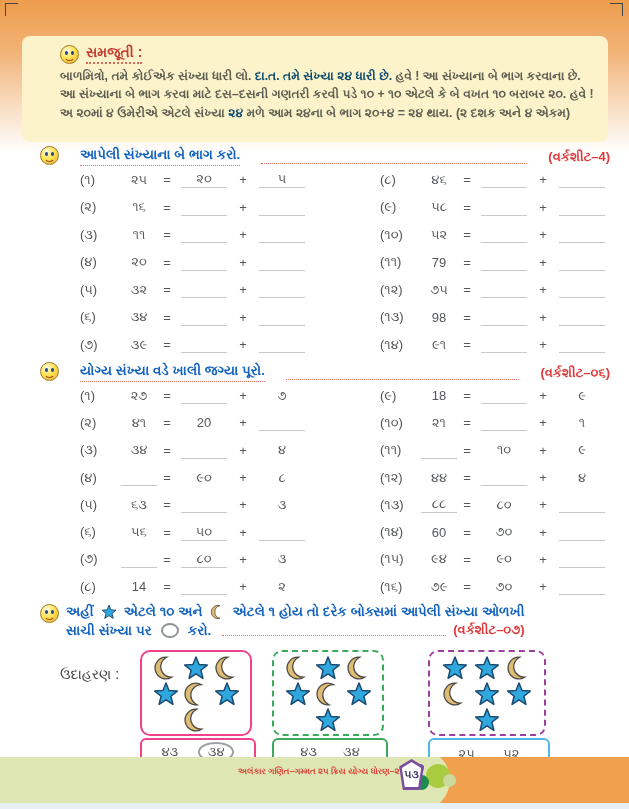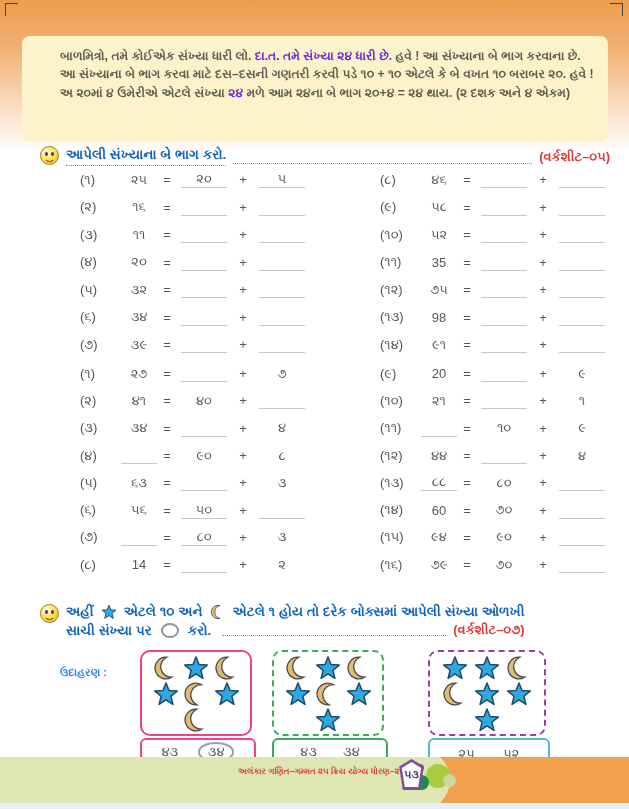--- a/index.html
+++ b/index.html
@@ -21,24 +21,24 @@
   .smiley .eye.l{left:4px}.smiley .eye.r{right:4px}
   .smiley .mouth{position:absolute;left:3px;right:3px;bottom:2px;height:6px;
     border:1.3px solid #9a4a1c;border-top:none;border-left-color:transparent;border-right-color:transparent;
     border-radius:0 0 9px 9px;}
   
   .exp-box{position:absolute;left:22px;top:36px;width:586px;height:106px;background:#FCF3CA;
     border-radius:8px;box-sizing:border-box;padding:8px 14px 6px 38px;overflow:hidden;}
   .exp-head{display:flex;align-items:center;gap:7px;}
   .exp-title{color:#C23B2E;font-weight:bold;font-size:14px;border-bottom:2px dotted #D96A5A;padding-bottom:1px;}
   .exp-para{margin-top:3px;font-size:12.3px;line-height:1.5;color:#5F5E53;font-weight:600;}
-  .exp-para .bold{color:#6d28d9;font-weight:bold;}
+  .exp-para .bold{color:#0c4a6e;font-weight:bold;}
   
   .worksheet{position:absolute;left:40px;width:570px;}
-  .sec-head{display:flex;align-items:flex-end;gap:7px;height:22px;white-space:nowrap;}
+  .sec-head{display:flex;align-items:flex-end;gap:21px;height:22px;white-space:nowrap;}
   .sec-head .smiley{margin-bottom:1px;}
   .s-title{color:#1464BE;font-weight:bold;font-size:13.5px;border-bottom:1.5px dotted #E06A5A;padding-bottom:2px;}
   .leader{flex:1;border-bottom:1.5px dotted #E06A5A;height:12px;margin-bottom:2px;}
   .ws-label{color:#E03A3A;font-weight:bold;font-size:13px;padding-bottom:1px;}
   .cols{display:flex;}
   .col{width:310px;box-sizing:border-box;padding-left:40px;}
   .col:last-child{flex:1;}
   .prob-row{display:flex;align-items:center;height:27.5px;color:#54575A;font-size:13px;white-space:nowrap;}
   .ws6 .prob-row{height:27.3px;}
   .pnum{width:40px;flex:none;color:#4F5254;}
@@ -47,21 +47,21 @@
   .cell{display:flex;justify-content:center;flex:none;}
   .cell.v{width:38px;}
   .cell.ab{width:56px;}
   .plain{text-align:center;}
   .line{border-bottom:1.6px solid #C5C8CB;min-width:46px;height:16px;line-height:16px;text-align:center;}
   .cell.v .line{min-width:36px;}
   
   .s3-line{display:flex;align-items:center;gap:7px;color:#1464BE;font-weight:bold;font-size:13.5px;height:19px;white-space:nowrap;}
   .s3-line .leader{margin-left:4px;}
   .circle-glyph{display:inline-block;width:14px;height:11px;border:2px solid #8E9398;border-radius:50%;margin:0 2px;}
-  .ex-label{position:absolute;left:20px;top:64px;color:#3b82f6;font-weight:bold;font-size:11px;}
+  .ex-label{position:absolute;left:20px;top:64px;color:#404040;font-weight:normal;font-size:14px;}
   .icon-box{position:absolute;top:48px;height:86px;background:#fff;border-radius:10px;box-sizing:border-box;
     display:flex;flex-direction:column;justify-content:space-evenly;padding:3px 6px;}
   .icon-row{display:flex;justify-content:space-evenly;align-items:center;}
   .icon-row .ic{line-height:0;}
   .icon-row .ic.m1{transform:rotate(-14deg);}
   .icon-row .ic.m2{transform:rotate(12deg);}
   .ans-box{position:absolute;top:136px;height:24px;background:#fff;border-radius:6px;
     display:flex;justify-content:space-evenly;align-items:center;font-size:13px;color:#4F5254;}
   .circled{border:2.5px solid #9AA0A6;border-radius:50%;padding:0 8px;line-height:16px;}
   
@@ -81,33 +81,41 @@
 <body>
 
 <div class="page">
   <div class="top-grad"></div>
   <div class="crop tl"></div>
   <div class="crop tr"></div>
   <div class="crop bl"></div>
   <div class="crop br"></div>
 
   <div class="exp-box">
+    <div class="exp-head">
+      <span class="smiley">
+          <span class="eye l"></span>
+          <span class="eye r"></span>
+          <span class="mouth"></span>
+        </span>
+      <span class="exp-title">સમજૂતી :</span>
+    </div>
     <div class="exp-para" id="exp-para"><span>બાળમિત્રો, તમે કોઈએક સંખ્યા ધારી લો. </span><span class="bold">દા.ત. તમે સંખ્યા ૨૪ ધારી છે.</span><span> હવે ! આ સંખ્યાના બે ભાગ કરવાના છે. આ સંખ્યાના બે ભાગ કરવા માટે દસ–દસની ગણતરી કરવી પડે ૧૦ + ૧૦ એટલે કે બે વખત ૧૦ બરાબર ૨૦. હવે ! અ ૨૦માં ૪ ઉમેરીએ એટલે સંખ્યા </span><span class="bold">૨૪</span><span> મળે આમ ૨૪ના બે ભાગ ૨૦+૪ = ૨૪ થાય. (૨ દશક અને ૪ એકમ)</span></div>
   </div>
 
   <div class="worksheet ws5" id="ws0" style="top:144px;">
     <div class="sec-head">
       <span class="smiley">
           <span class="eye l"></span>
           <span class="eye r"></span>
           <span class="mouth"></span>
         </span>
       <span class="s-title">આપેલી સંખ્યાના બે ભાગ કરો.</span>
       <span class="leader"></span>
-      <span class="ws-label">(વર્કશીટ–૦૫)</span>
+      <span class="ws-label">(વર્કશીટ–4)</span>
     </div>
     <div class="cols">
         <div class="col" id="ws0c0">
           <div class="prob-row">
             <span class="pnum">(૧)</span>
             <span class="cell v">
               <span class="plain">૨૫</span>
             </span>
             <span class="peq">=</span>
             <span class="cell ab">
@@ -242,21 +250,21 @@
               <span class="line"></span>
             </span>
             <span class="pplus">+</span>
             <span class="cell ab">
               <span class="line"></span>
             </span>
           </div>
           <div class="prob-row">
             <span class="pnum">(૧૧)</span>
             <span class="cell v">
-              <span class="plain">35</span>
+              <span class="plain">79</span>
             </span>
             <span class="peq">=</span>
             <span class="cell ab">
               <span class="line"></span>
             </span>
             <span class="pplus">+</span>
             <span class="cell ab">
               <span class="line"></span>
             </span>
           </div>
@@ -300,20 +308,30 @@
             <span class="pplus">+</span>
             <span class="cell ab">
               <span class="line"></span>
             </span>
           </div>
         </div>
       </div>
   </div>
 
   <div class="worksheet ws6" id="ws1" style="top:360px;">
+    <div class="sec-head">
+      <span class="smiley">
+          <span class="eye l"></span>
+          <span class="eye r"></span>
+          <span class="mouth"></span>
+        </span>
+      <span class="s-title">યોગ્ય સંખ્યા વડે ખાલી જગ્યા પૂરો.</span>
+      <span class="leader"></span>
+      <span class="ws-label">(વર્કશીટ–૦૬)</span>
+    </div>
     <div class="cols">
         <div class="col" id="ws1c0">
           <div class="prob-row">
             <span class="pnum">(૧)</span>
             <span class="cell v">
               <span class="plain">૨૭</span>
             </span>
             <span class="peq">=</span>
             <span class="cell ab">
               <span class="line"></span>
@@ -323,21 +341,21 @@
               <span class="plain">૭</span>
             </span>
           </div>
           <div class="prob-row">
             <span class="pnum">(૨)</span>
             <span class="cell v">
               <span class="plain">૪૧</span>
             </span>
             <span class="peq">=</span>
             <span class="cell ab">
-              <span class="plain">૪૦</span>
+              <span class="plain">20</span>
             </span>
             <span class="pplus">+</span>
             <span class="cell ab">
               <span class="line"></span>
             </span>
           </div>
           <div class="prob-row">
             <span class="pnum">(૩)</span>
             <span class="cell v">
               <span class="plain">૩૪</span>
@@ -419,21 +437,21 @@
             <span class="pplus">+</span>
             <span class="cell ab">
               <span class="plain">૨</span>
             </span>
           </div>
         </div>
         <div class="col" id="ws1c1">
           <div class="prob-row">
             <span class="pnum">(૯)</span>
             <span class="cell v">
-              <span class="plain">20</span>
+              <span class="plain">18</span>
             </span>
             <span class="peq">=</span>
             <span class="cell ab">
               <span class="line"></span>
             </span>
             <span class="pplus">+</span>
             <span class="cell ab">
               <span class="plain">૯</span>
             </span>
           </div>

